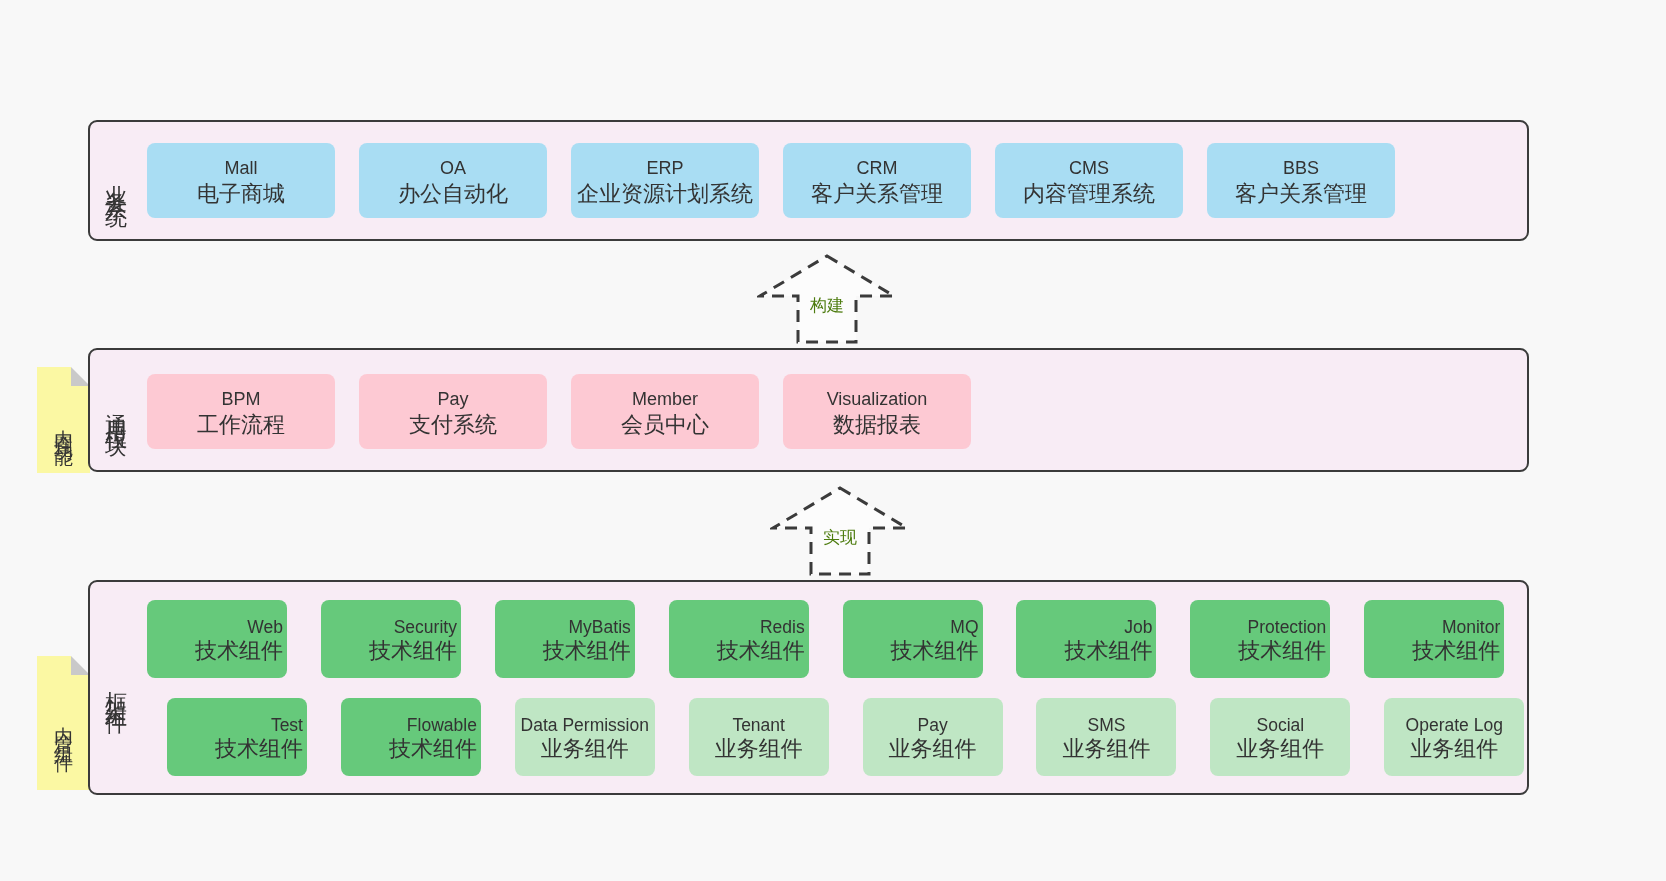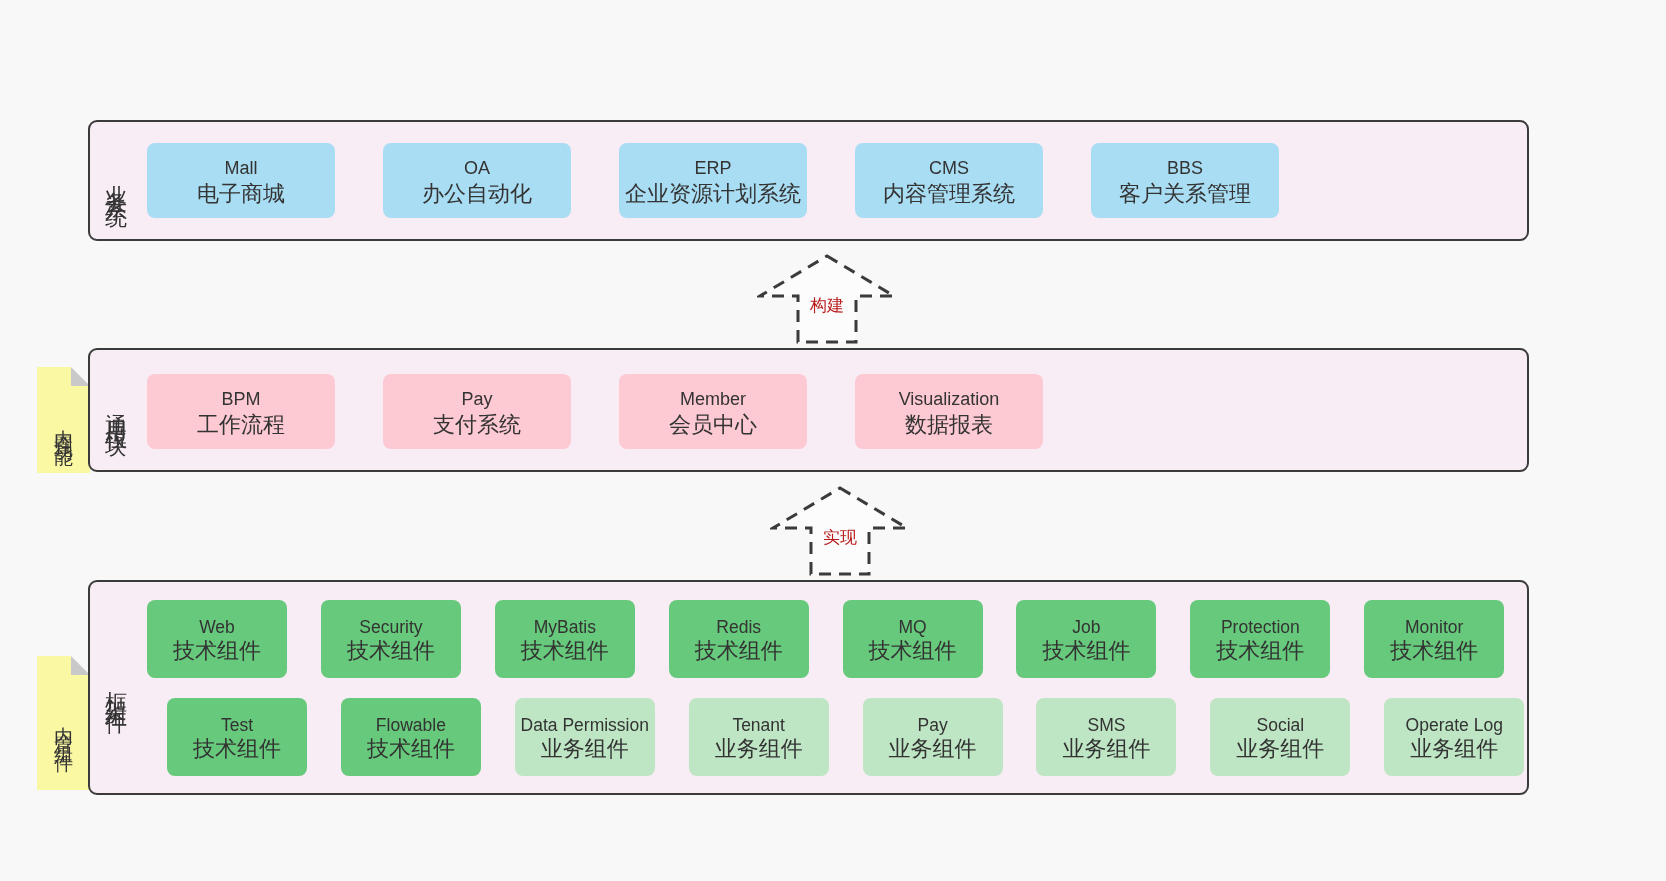--- a/index.html
+++ b/index.html
@@ -23,46 +23,46 @@
   .sticky-2{top:656px;height:134px;}
   .sticky .fold{position:absolute;top:0;right:0;width:0;height:0;
       border-top:19px solid var(--page_bg);border-left:19px solid var(--fold);}
   .sticky .s-label{position:absolute;left:50%;top:50%;transform:translate(-50%,-46%);
       writing-mode:vertical-lr;text-orientation:upright;font-size:19px;letter-spacing:6px;
       color:var(--text);white-space:nowrap;padding-top:10px;}
   .sticky-2 .s-label{letter-spacing:9px;}
 
   
   .row{position:absolute;left:57px;display:flex;}
-  .row-6{gap:48px;align-items:flex-end;}
+  .row-6{gap:24px;align-items:flex-end;}
   .row-8{gap:33.9px;}
   .band-1 .row{top:21px;}
   .band-2 .row{top:24px;}
   .band-3 .row.r1{top:18px;}
   .band-3 .row.r2{top:116px;padding-left:20px;}
 
   .box{border-radius:8px;display:flex;flex-direction:column;align-items:center;justify-content:center;
        text-align:center;box-sizing:border-box;line-height:25px;font-size:18px;color:#333;padding:2px 4px;}
   .row-6 .box{width:188px;height:75px;}
   .row-8 .box{width:140px;height:78px;line-height:23px;font-size:17.5px;}
   .box .ds{font-size:22px;}
   .blue{background:var(--blue);}
   .red{background:var(--red);}
   .pink{background:var(--pink);}
-  .g{background:var(--green);}
+  .g{background:var(--green);align-items:flex-end;}
   .lg{background:var(--light_green);}
 
   
   .arrow{position:absolute;width:140px;height:92px;}
   .arrow-1{left:757px;top:253px;}
   .arrow-2{left:770px;top:485px;text-align:right;}
   .arrow svg{position:absolute;inset:0;}
   .arrow polygon{fill:#fcfcfc;stroke:var(--container_border);stroke-width:3;stroke-dasharray:12 8;stroke-linecap:butt;}
   .arrow .a-label{position:absolute;left:50%;top:40px;transform:translateX(-50%);
-      background:#fcfcfc;font-size:17px;color:#b91c1c;padding:1px 3px;white-space:nowrap;}
+      background:#fcfcfc;font-size:17px;color:#4d7c0f;padding:1px 3px;white-space:nowrap;}
 </style>
 </head>
 <body>
 
 <div id="canvas">
 
   <div class="sticky sticky-1">
     <span class="fold"></span>
     <div class="s-label">内置功能</div>
   </div>
@@ -78,20 +78,24 @@
         <div class="nm">Mall</div>
         <div class="ds">电子商城</div>
       </div>
       <div class="box blue">
         <div class="nm">OA</div>
         <div class="ds">办公自动化</div>
       </div>
       <div class="box blue">
         <div class="nm">ERP</div>
         <div class="ds">企业资源计划系统</div>
+      </div>
+      <div class="box blue">
+        <div class="nm">CRM</div>
+        <div class="ds">客户关系管理</div>
       </div>
       <div class="box blue">
         <div class="nm">CMS</div>
         <div class="ds">内容管理系统</div>
       </div>
       <div class="box blue">
         <div class="nm">BBS</div>
         <div class="ds">客户关系管理</div>
       </div>
     </div>

